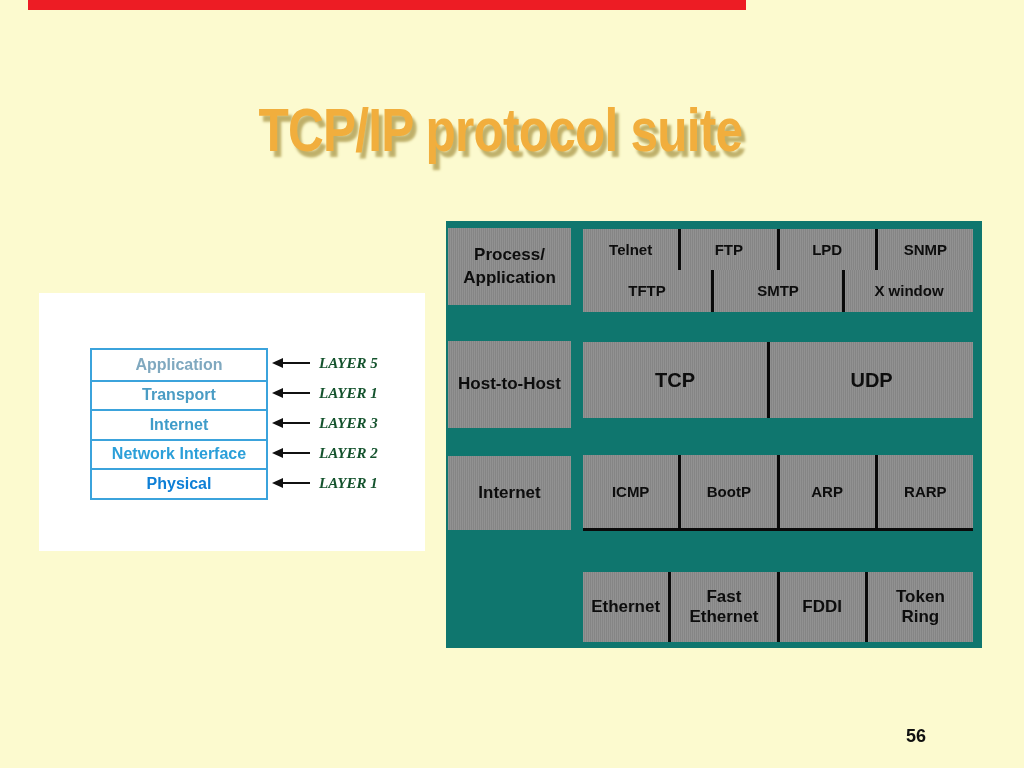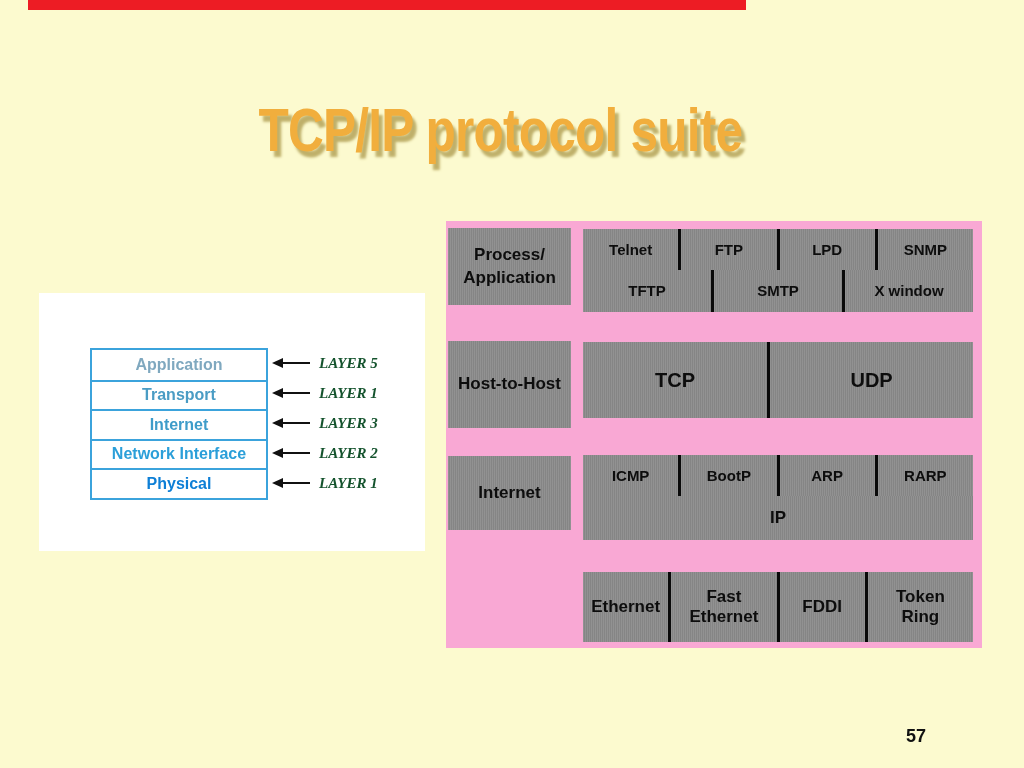--- a/index.html
+++ b/index.html
@@ -66,21 +66,21 @@
     margin-left:9px;
     font-family:"Liberation Serif", serif;
     font-style:italic; font-weight:bold;
     font-size:15px; color:#14532d;
     white-space:nowrap;
   }
 
   
   .right-panel {
     position:absolute; left:446px; top:221px; width:536px; height:427px;
-    background:#f9a8d4;
+    background:#0f766e;
   }
   .gbox {
     background:#8C8C8C;
     background-image:repeating-linear-gradient(90deg, rgba(255,255,255,0.05) 0 1px, rgba(0,0,0,0.05) 1px 2px);
     color:#0d0d0d;
   }
   .row-label {
     position:absolute; left:2px; width:123px;
     display:flex; flex-direction:column; align-items:center; justify-content:center;
     font-weight:bold; font-size:17px; line-height:1.3; text-align:center;
@@ -199,28 +199,25 @@
     <span>Internet</span>
   </div>
   <div class="grid" style="top:234px; height:76px;">
     <div class="subrow">
       <div class="cell gbox">ICMP</div>
       <div class="cell gbox">BootP</div>
       <div class="cell gbox">ARP</div>
       <div class="cell gbox">RARP</div>
     </div>
     <div class="hdiv"></div>
-    <div class="subrow">
-      <div class="cell mid gbox">IP</div>
-    </div>
   </div>
 
   <div class="grid" style="top:351px; height:70px;">
     <div class="subrow">
       <div class="cell mid gbox">Ethernet</div>
       <div class="cell mid wrap gbox">Fast Ethernet</div>
       <div class="cell mid gbox">FDDI</div>
       <div class="cell mid wrap gbox">Token Ring</div>
     </div>
   </div>
 </div>
 
-<div class="page-number">57</div>
+<div class="page-number">56</div>
 
 </body></html>

